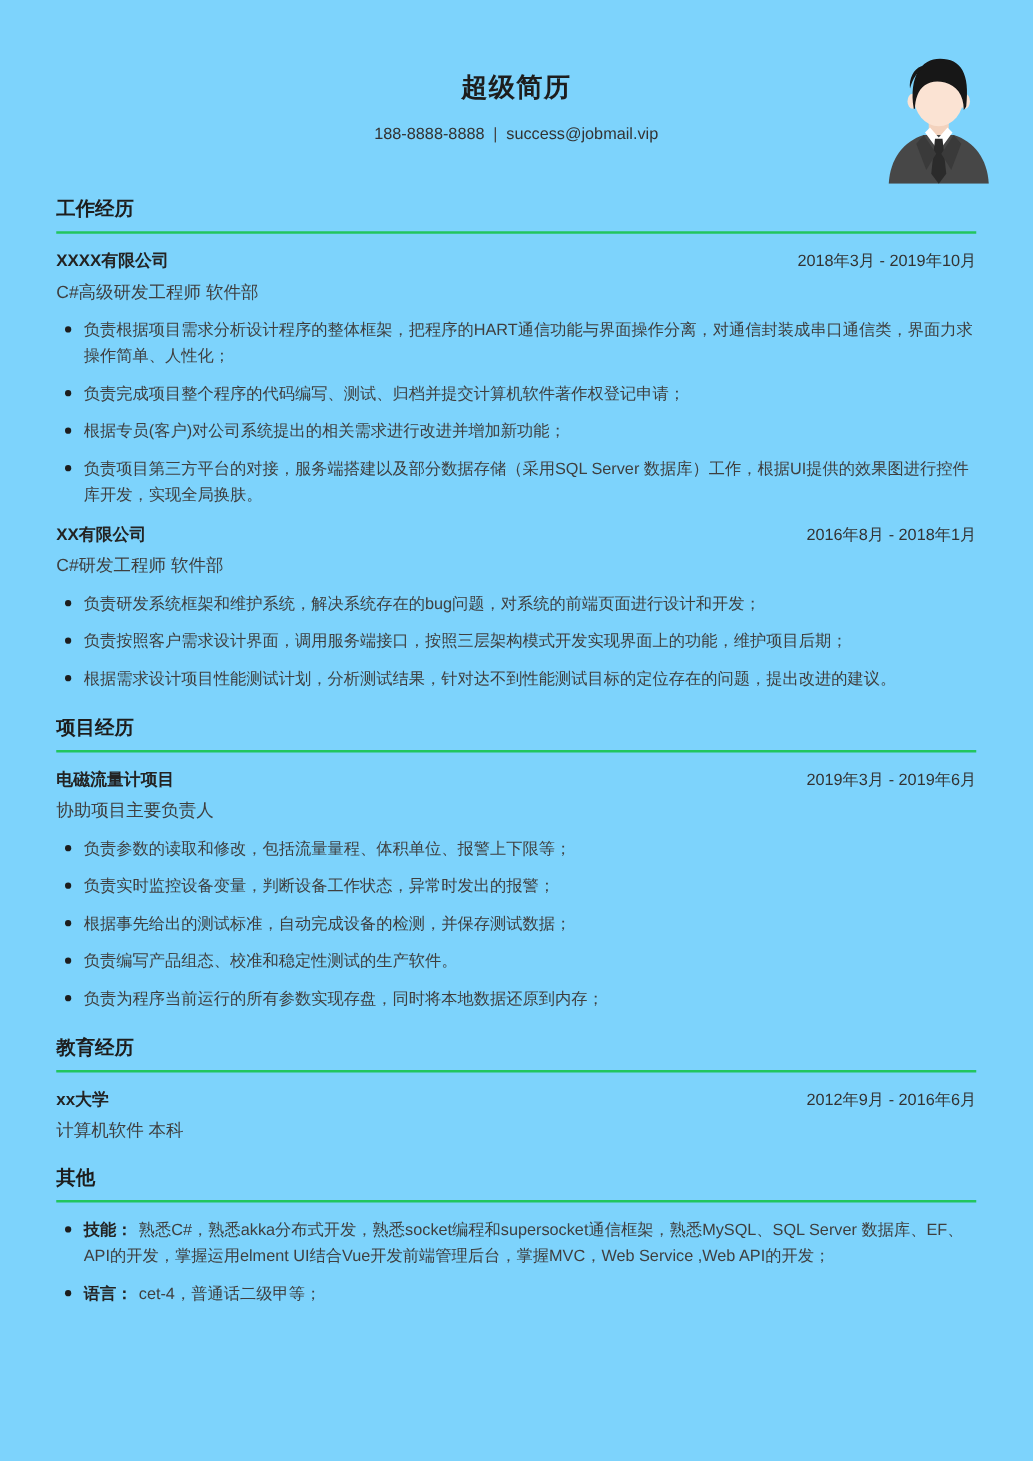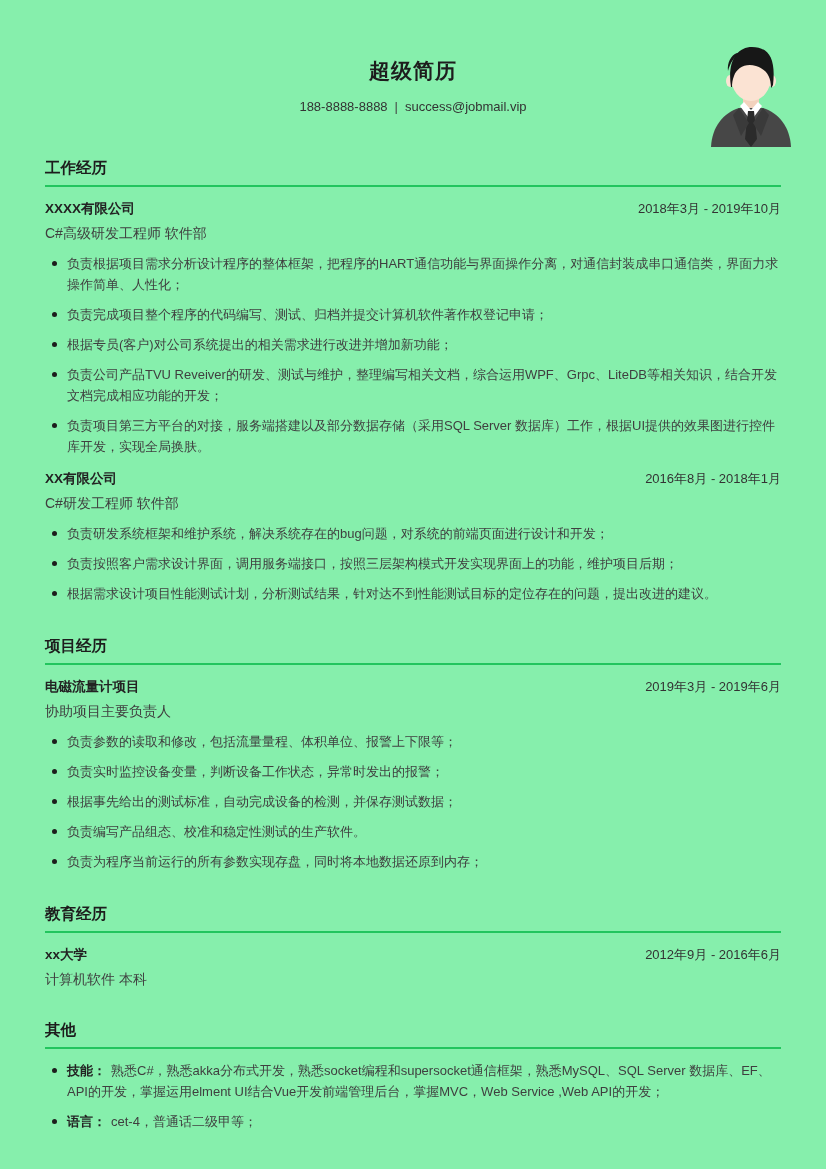--- a/index.html
+++ b/index.html
@@ -3,21 +3,21 @@
 <meta charset="utf-8">
 <style>
   html, body { margin: 0; padding: 0; background: #ffffff; }
   .page {
     width: 826px;
     height: 1169px;
     box-sizing: border-box;
     padding: 48px 45px 30px 45px;
     position: relative;
     overflow: hidden;
-    background: #86efac;
+    background: #7dd3fc;
     font-family: "Liberation Sans", "DejaVu Sans", sans-serif;
     color: #3f3f3f;
   }
   .avatar-wrap {
     position: absolute;
     top: 41px;
     right: 31px;
     width: 88px;
     height: 106px;
   }
@@ -30,21 +30,21 @@
     color: #1d1d1d;
     letter-spacing: 1px;
   }
   .contact {
     margin-top: 15px;
     text-align: center;
     font-size: 13px;
     color: #333333;
   }
   .contact .sep { margin: 0 7px; color: #444444; }
-  .section { margin-top: 32px; }
+  .section { margin-top: 20px; }
   .section.first { margin-top: 44px; }
   .sec-title {
     margin: 0;
     font-size: 15.5px;
     line-height: 20px;
     font-weight: bold;
     color: #1d1d1d;
     padding-bottom: 7px;
     border-bottom: 2px solid #22c55e;
   }
@@ -138,21 +138,20 @@
     <div class="entry">
       <div class="entry-head">
         <span class="company">XXXX有限公司</span>
         <span class="date">2018年3月 - 2019年10月</span>
       </div>
       <div class="role">C#高级研发工程师 软件部</div>
       <ul class="bullets">
         <li><span class="dot"></span><span>负责根据项目需求分析设计程序的整体框架，把程序的HART通信功能与界面操作分离，对通信封装成串口通信类，界面力求操作简单、人性化；</span></li>
         <li><span class="dot"></span><span>负责完成项目整个程序的代码编写、测试、归档并提交计算机软件著作权登记申请；</span></li>
         <li><span class="dot"></span><span>根据专员(客户)对公司系统提出的相关需求进行改进并增加新功能；</span></li>
-        <li><span class="dot"></span><span>负责公司产品TVU Reveiver的研发、测试与维护，整理编写相关文档，综合运用WPF、Grpc、LiteDB等相关知识，结合开发文档完成相应功能的开发；</span></li>
         <li><span class="dot"></span><span>负责项目第三方平台的对接，服务端搭建以及部分数据存储（采用SQL Server 数据库）工作，根据UI提供的效果图进行控件库开发，实现全局换肤。</span></li>
       </ul>
     </div>
 
     <div class="entry">
       <div class="entry-head">
         <span class="company">XX有限公司</span>
         <span class="date">2016年8月 - 2018年1月</span>
       </div>
       <div class="role">C#研发工程师 软件部</div>

